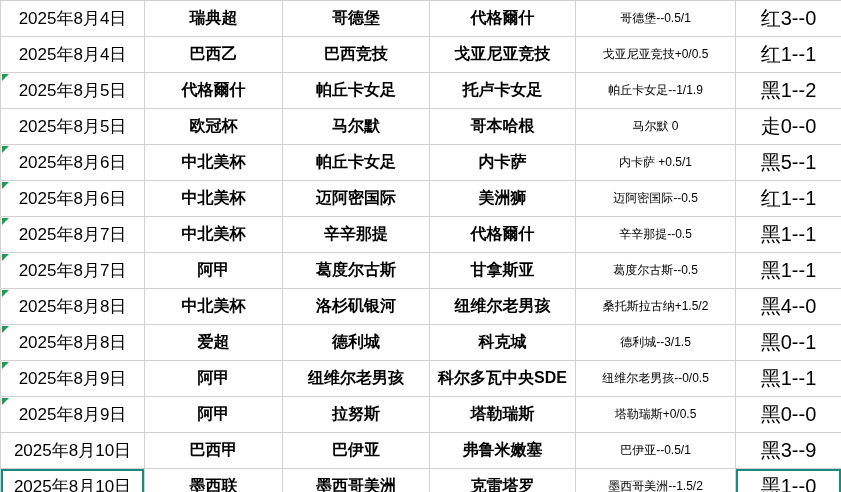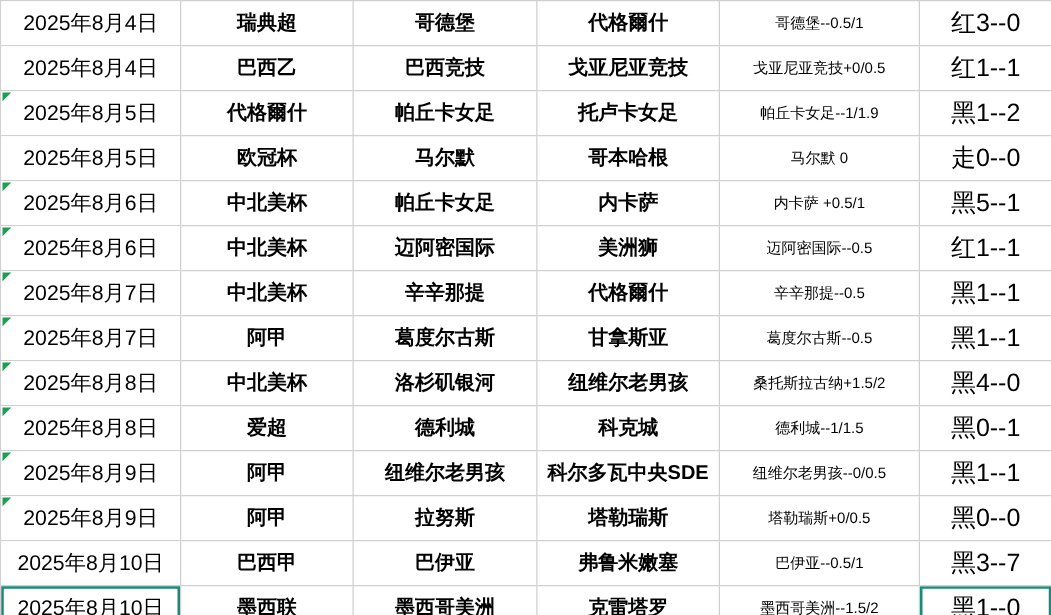--- a/index.html
+++ b/index.html
@@ -156,21 +156,21 @@
         <td class="home">洛杉矶银河</td>
         <td class="away">纽维尔老男孩</td>
         <td class="hand">桑托斯拉古纳+1.5/2</td>
         <td class="res">黑4--0</td>
       </tr>
       <tr>
         <td class="date marked">2025年8月8日</td>
         <td class="league">爱超</td>
         <td class="home">德利城</td>
         <td class="away">科克城</td>
-        <td class="hand">德利城--1/1.5</td>
+        <td class="hand">德利城--3/1.5</td>
         <td class="res">黑0--1</td>
       </tr>
       <tr>
         <td class="date marked">2025年8月9日</td>
         <td class="league">阿甲</td>
         <td class="home">纽维尔老男孩</td>
         <td class="away">科尔多瓦中央SDE</td>
         <td class="hand">纽维尔老男孩--0/0.5</td>
         <td class="res">黑1--1</td>
       </tr>
@@ -181,21 +181,21 @@
         <td class="away">塔勒瑞斯</td>
         <td class="hand">塔勒瑞斯+0/0.5</td>
         <td class="res">黑0--0</td>
       </tr>
       <tr>
         <td class="date">2025年8月10日</td>
         <td class="league">巴西甲</td>
         <td class="home">巴伊亚</td>
         <td class="away">弗鲁米嫩塞</td>
         <td class="hand">巴伊亚--0.5/1</td>
-        <td class="res">黑3--7</td>
+        <td class="res">黑3--9</td>
       </tr>
       <tr>
         <td class="date  sel-left">2025年8月10日</td>
         <td class="league">墨西联</td>
         <td class="home">墨西哥美洲</td>
         <td class="away">克雷塔罗</td>
         <td class="hand">墨西哥美洲--1.5/2</td>
         <td class="res sel-right">黑1--0</td>
       </tr>
     </tbody>

